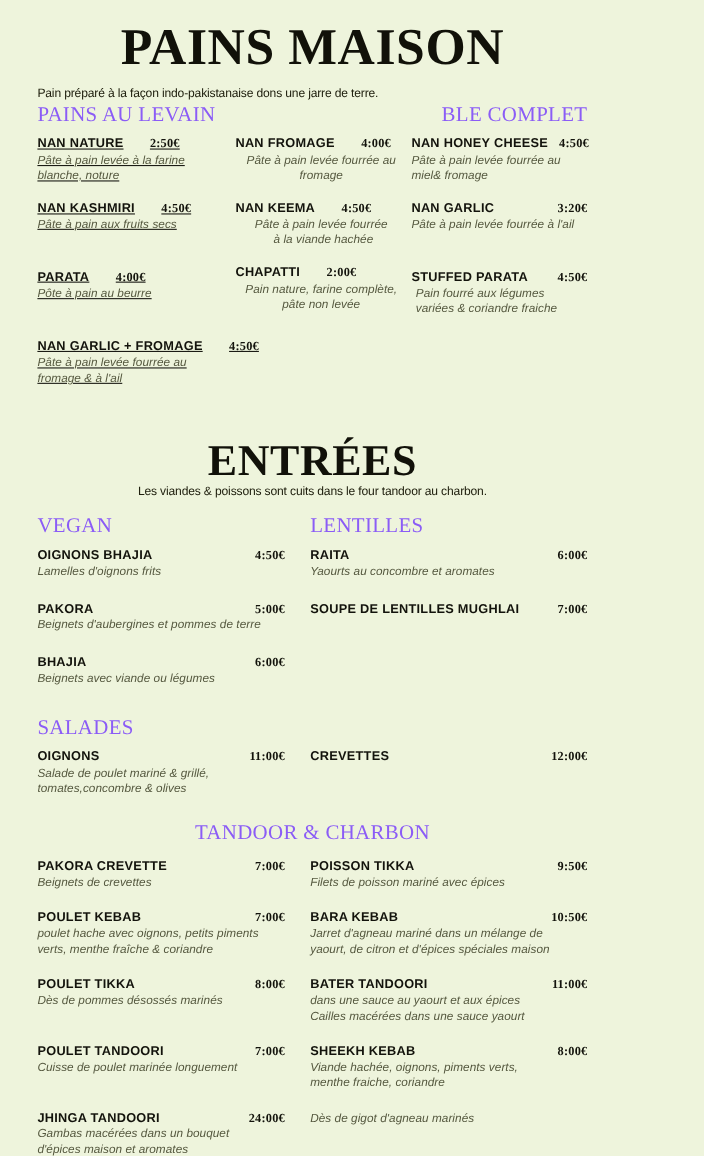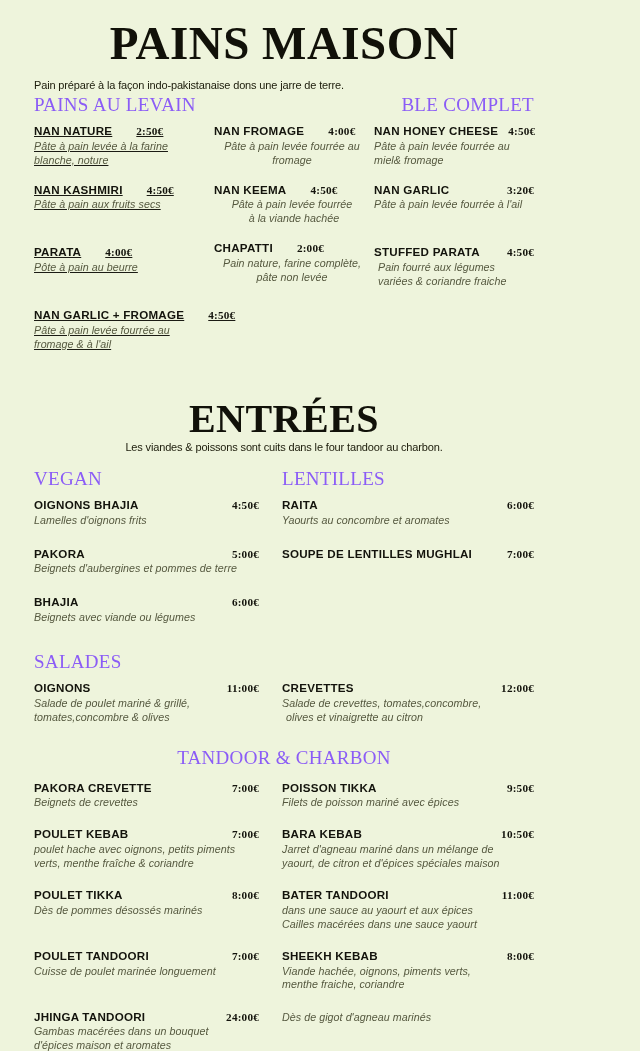--- a/index.html
+++ b/index.html
@@ -376,24 +376,20 @@
           <span>tomates,concombre &amp; olives</span>
         </div>
       </div>
     </div>
     <div class="col col-r">
       <div class="item">
         <div class="item-head gap-md">
           <span class="item-name">CREVETTES</span>
           <span class="item-price">12:00€</span>
         </div>
-        <div class="item-desc">
-          <span>Salade de crevettes, tomates,concombre,</span>
-          <span class="indent">olives et vinaigrette au citron</span>
-        </div>
       </div>
     </div>
   </div>
 
   <div class="sp-12"></div>
 
   <div class="section-header centered">TANDOOR &amp; CHARBON</div>
 
   <div class="sp-12"></div>
 

